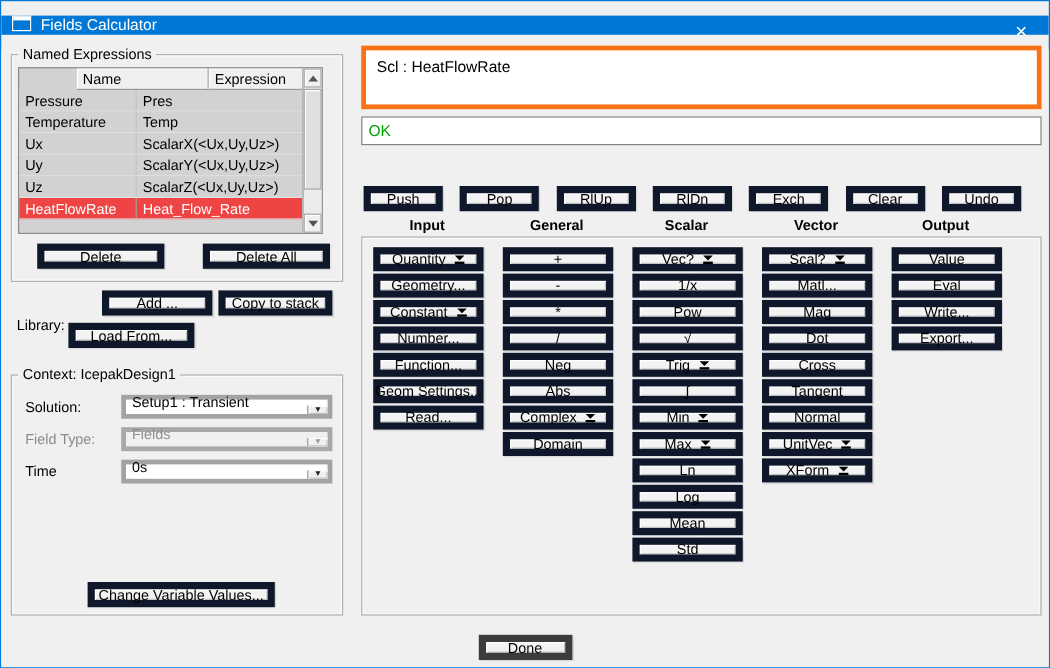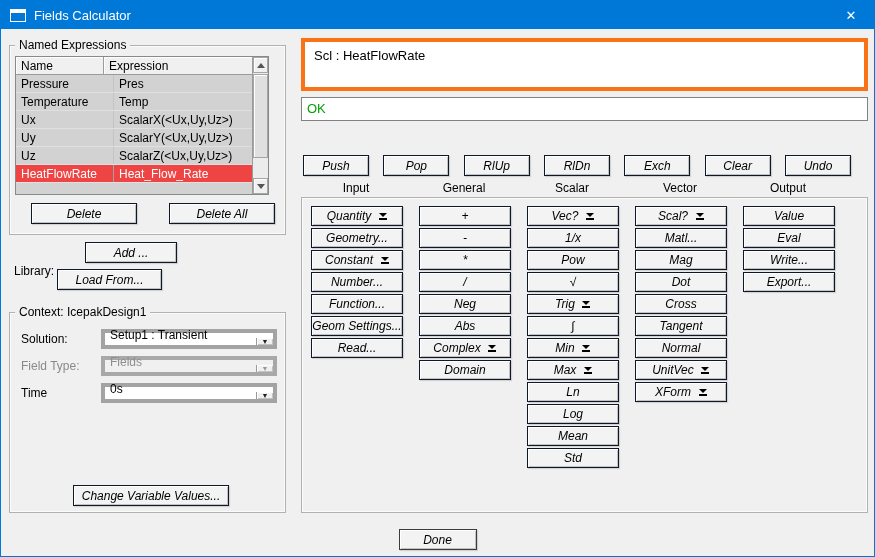--- a/index.html
+++ b/index.html
@@ -2,49 +2,49 @@
 <html><head>
 <meta charset="utf-8">
 <style>
   * { margin:0; padding:0; box-sizing:border-box; }
   html,body { width:875px; height:557px; }
   body { font-family:"Liberation Sans","DejaVu Sans",sans-serif; font-size:12px; background:#fff; color:#000; }
 
   .window { position:relative; width:875px; height:557px; background:#f0f0f0; border:1px solid #0078d7; overflow:hidden; }
 
   
-  .titlebar { position:absolute; top:0; left:0; right:0; height:28px; background:#0078d7; display:flex; align-items:center; color:#fff; }
+  .titlebar { position:absolute; top:12px; left:0; right:0; height:28px; background:#0078d7; display:flex; align-items:flex-start; color:#fff; }
   .app-icon { margin-left:9px; width:16px; height:13px; border:1px solid #fff; display:inline-block; }
   .app-icon .ai-top { display:block; height:3px; background:#fff; width:100%; }
   .title-text { margin-left:8px; font-size:13px; }
   .close-btn { position:absolute; right:0; top:0; width:46px; height:28px; display:flex; align-items:center; justify-content:center; font-size:13px; cursor:default; }
 
   .body { position:absolute; top:28px; left:0; right:0; bottom:0; background:#f0f0f0; }
 
   
   .groupbox { position:absolute; border:1px solid #b1b1b1; box-shadow:inset 1px 1px 0 #fbfbfb, inset -1px -1px 0 #fbfbfb; }
   .gb-label { position:absolute; top:-8px; left:5px; background:#f0f0f0; padding:0 4px; white-space:nowrap; }
 
   
-  .btn { display:flex; align-items:center; justify-content:center; gap:7px; background:#f3f3f3; border:1px solid #0f172a;
+  .btn { display:flex; align-items:center; justify-content:center; gap:7px; background:#f3f3f3; border:6px solid #0f172a;
          box-shadow:inset 1px 1px 0 #ffffff, inset -1px -1px 0 #c2c2c2, 1px 1px 1px rgba(0,0,0,0.12);
-         font-family:inherit; font-size:12px; color:#000; cursor:default; white-space:nowrap;font-style:italic; }
+         font-family:inherit; font-size:12px; color:#000; cursor:default; white-space:nowrap; }
   .abs { position:absolute; }
   .default-btn { border-color:#3c3c3c; }
 
   .menu-ic { display:inline-flex; flex-direction:column; align-items:center; width:9px; }
   .menu-ic .tri { width:0; height:0; border-left:4px solid transparent; border-right:4px solid transparent; border-top:4px solid #000; }
   .menu-ic .bar { width:8px; height:2px; background:#000; margin-top:1px; }
 
   
   .tbl { position:absolute; left:14px; top:27px; width:254px; height:139px; border:1px solid #898989; background:#d2d2d2; display:flex; }
   .tbl-main { flex:1; overflow:hidden; }
   .tbl-head { display:flex; height:18px; }
   .th { background:#f0f0f0; border-right:1px solid #9b9b9b; border-bottom:1px solid #9b9b9b; box-shadow:inset 1px 1px 0 #fff; padding:2px 5px; }
-  .th.c-name { width:88px; }
+  .th.c-name { width:110px;margin-left:48px; }
   .th.c-expr { flex:1; border-right:none; }
   .tr { display:flex; height:18px; background:#d2d2d2; border-bottom:1px solid #e0e0e0; }
   .td { padding:2px 5px; white-space:nowrap; overflow:hidden; }
   .td.c-name { width:98px; border-right:1px solid #c4c4c4; }
   .td.c-expr { flex:1; }
   .tr.selected { background:#ef4444; color:#fff; }
   .tr.selected .td.c-name { border-right-color:#a2a2a2; }
 
   
   .scrollbar { width:16px; border-left:1px solid #9b9b9b; background:#ececec; position:relative; }
@@ -65,21 +65,21 @@
   .fld-label { position:absolute; white-space:nowrap; }
   .dim { color:#8a8a8a; }
 
   
   .stack-display { position:absolute; left:300px; top:9px; width:567px; height:53px; background:#fff; border:4px solid #f97316; padding:6px 9px; font-size:13px; }
   .status-box { position:absolute; left:300px; top:68px; width:567px; height:24px; background:#fff; border:1px solid #828282; padding:3px 5px; font-size:13px; color:#00a300; }
 
   .stack-btn-row { position:absolute; left:302px; top:126px; width:548px; height:21px; display:flex; justify-content:space-between; }
   .stack-btn-row .btn { width:66px; height:21px; }
 
-  .col-headers { position:absolute; left:300px; top:152px; width:567px; display:flex; gap:16px; padding-left:9px; }
+  .col-headers { position:absolute; left:300px; top:152px; width:567px; display:flex; gap:16px; padding-left:9px;font-weight:bold; }
   .col-h { width:92px; text-align:center; }
 
   .calc-box { position:absolute; left:300px; top:168px; width:567px; height:316px; }
   .calc-col { position:absolute; top:8px; width:92px; display:flex; flex-direction:column; gap:2px; }
   .calc-col .btn { width:92px; height:20px; flex:0 0 20px; }
   .col-input { left:9px; } .col-general { left:117px; } .col-scalar { left:225px; } .col-vector { left:333px; } .col-output { left:441px; }
 
   .done-btn { position:absolute; left:50%; transform:translateX(-50%); top:500px; width:78px; height:21px; }
 </style>
 </head>
@@ -147,20 +147,23 @@
       <span>Delete</span>
     </button>
     <button class="btn abs" style="left:168px; top:174px; width:106px; height:21px;">
       <span>Delete All</span>
     </button>
 
     <span class="fld-label" style="left:13px; top:235px;">Library:</span>
     <button class="btn abs" style="left:84px; top:213px; width:92px; height:21px;">
       <span>Add ...</span>
     </button>
+    <button class="btn abs" style="left:181px; top:213px; width:95px; height:21px;">
+      <span>Copy to stack</span>
+    </button>
     <button class="btn abs" style="left:56px; top:240px; width:105px; height:21px;">
       <span>Load From...</span>
     </button>
 
     <div class="groupbox" style="left:8px; top:283px; width:277px; height:201px;">
       <span class="gb-label">Context: IcepakDesign1</span>
     </div>
 
     <span class="fld-label" style="left:20px; top:303px;">Solution:</span>
     <div class="combo" style="left:100px; top:300px; width:176px;">

